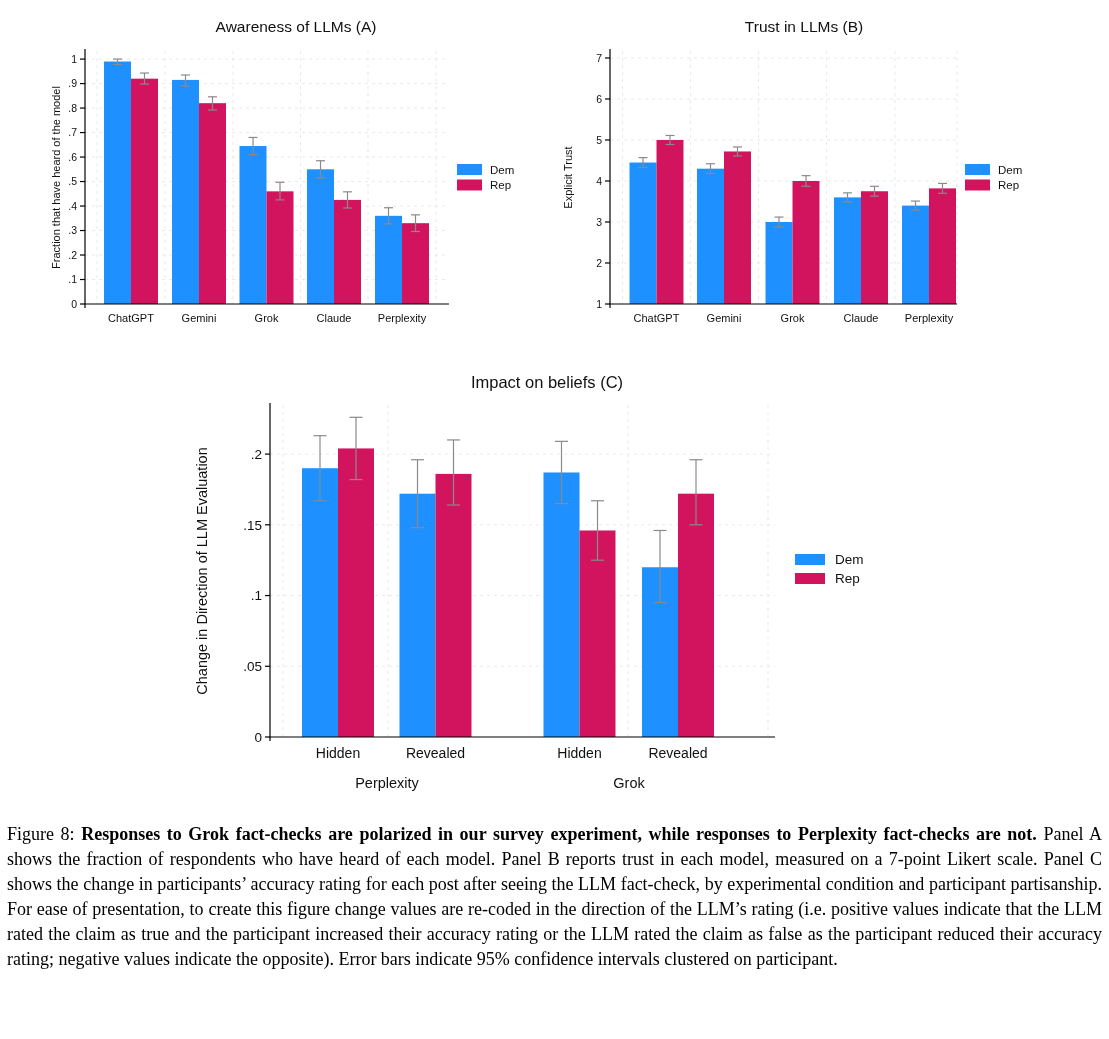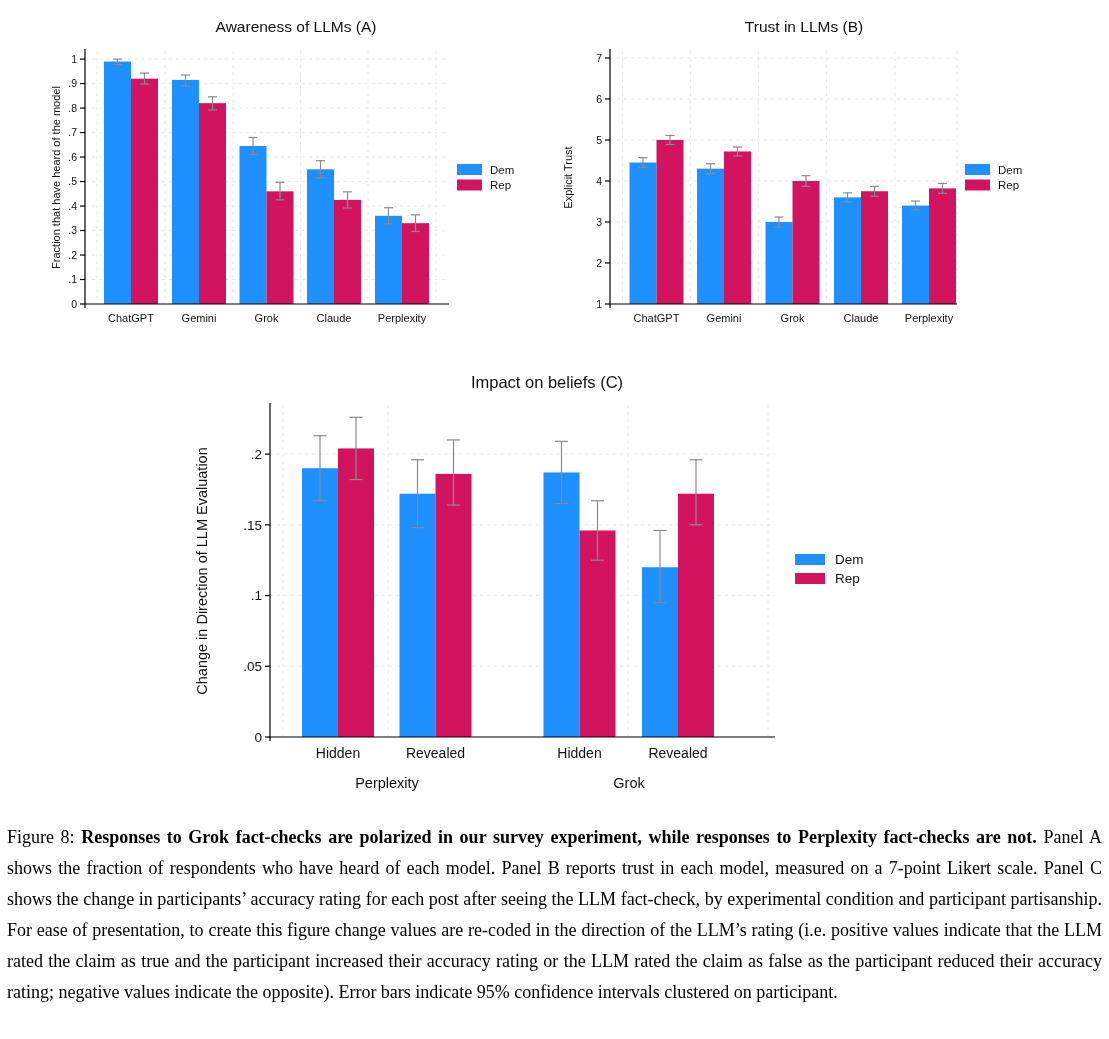--- a/index.html
+++ b/index.html
@@ -5,21 +5,21 @@
   html,body{margin:0;padding:0;background:#fff;}
   .page{position:relative;width:1109px;height:1039px;background:#ffffff;overflow:hidden;
         font-family:"Liberation Sans",sans-serif;}
   .chart{position:absolute;}
   .chart-awareness{left:30px;top:6px;}
   .chart-trust{left:558px;top:6px;}
   .chart-impact{left:185px;top:358px;}
   svg{display:block;}
   svg text{font-family:"Liberation Sans",sans-serif;fill:#111;}
   .caption{position:absolute;left:7px;top:822px;width:1095px;margin:0;
-           font-family:"Liberation Serif",serif;font-size:18px;line-height:31px;
+           font-family:"Liberation Serif",serif;font-size:18px;line-height:25px;
            text-align:justify;color:#000;}
   .caption b{font-weight:bold;}
 </style>
 </head>
 <body>
 
 <div class="page">
 
   <div class="chart chart-awareness">
     <svg viewBox="0 0 520 334" width="520" height="334">

